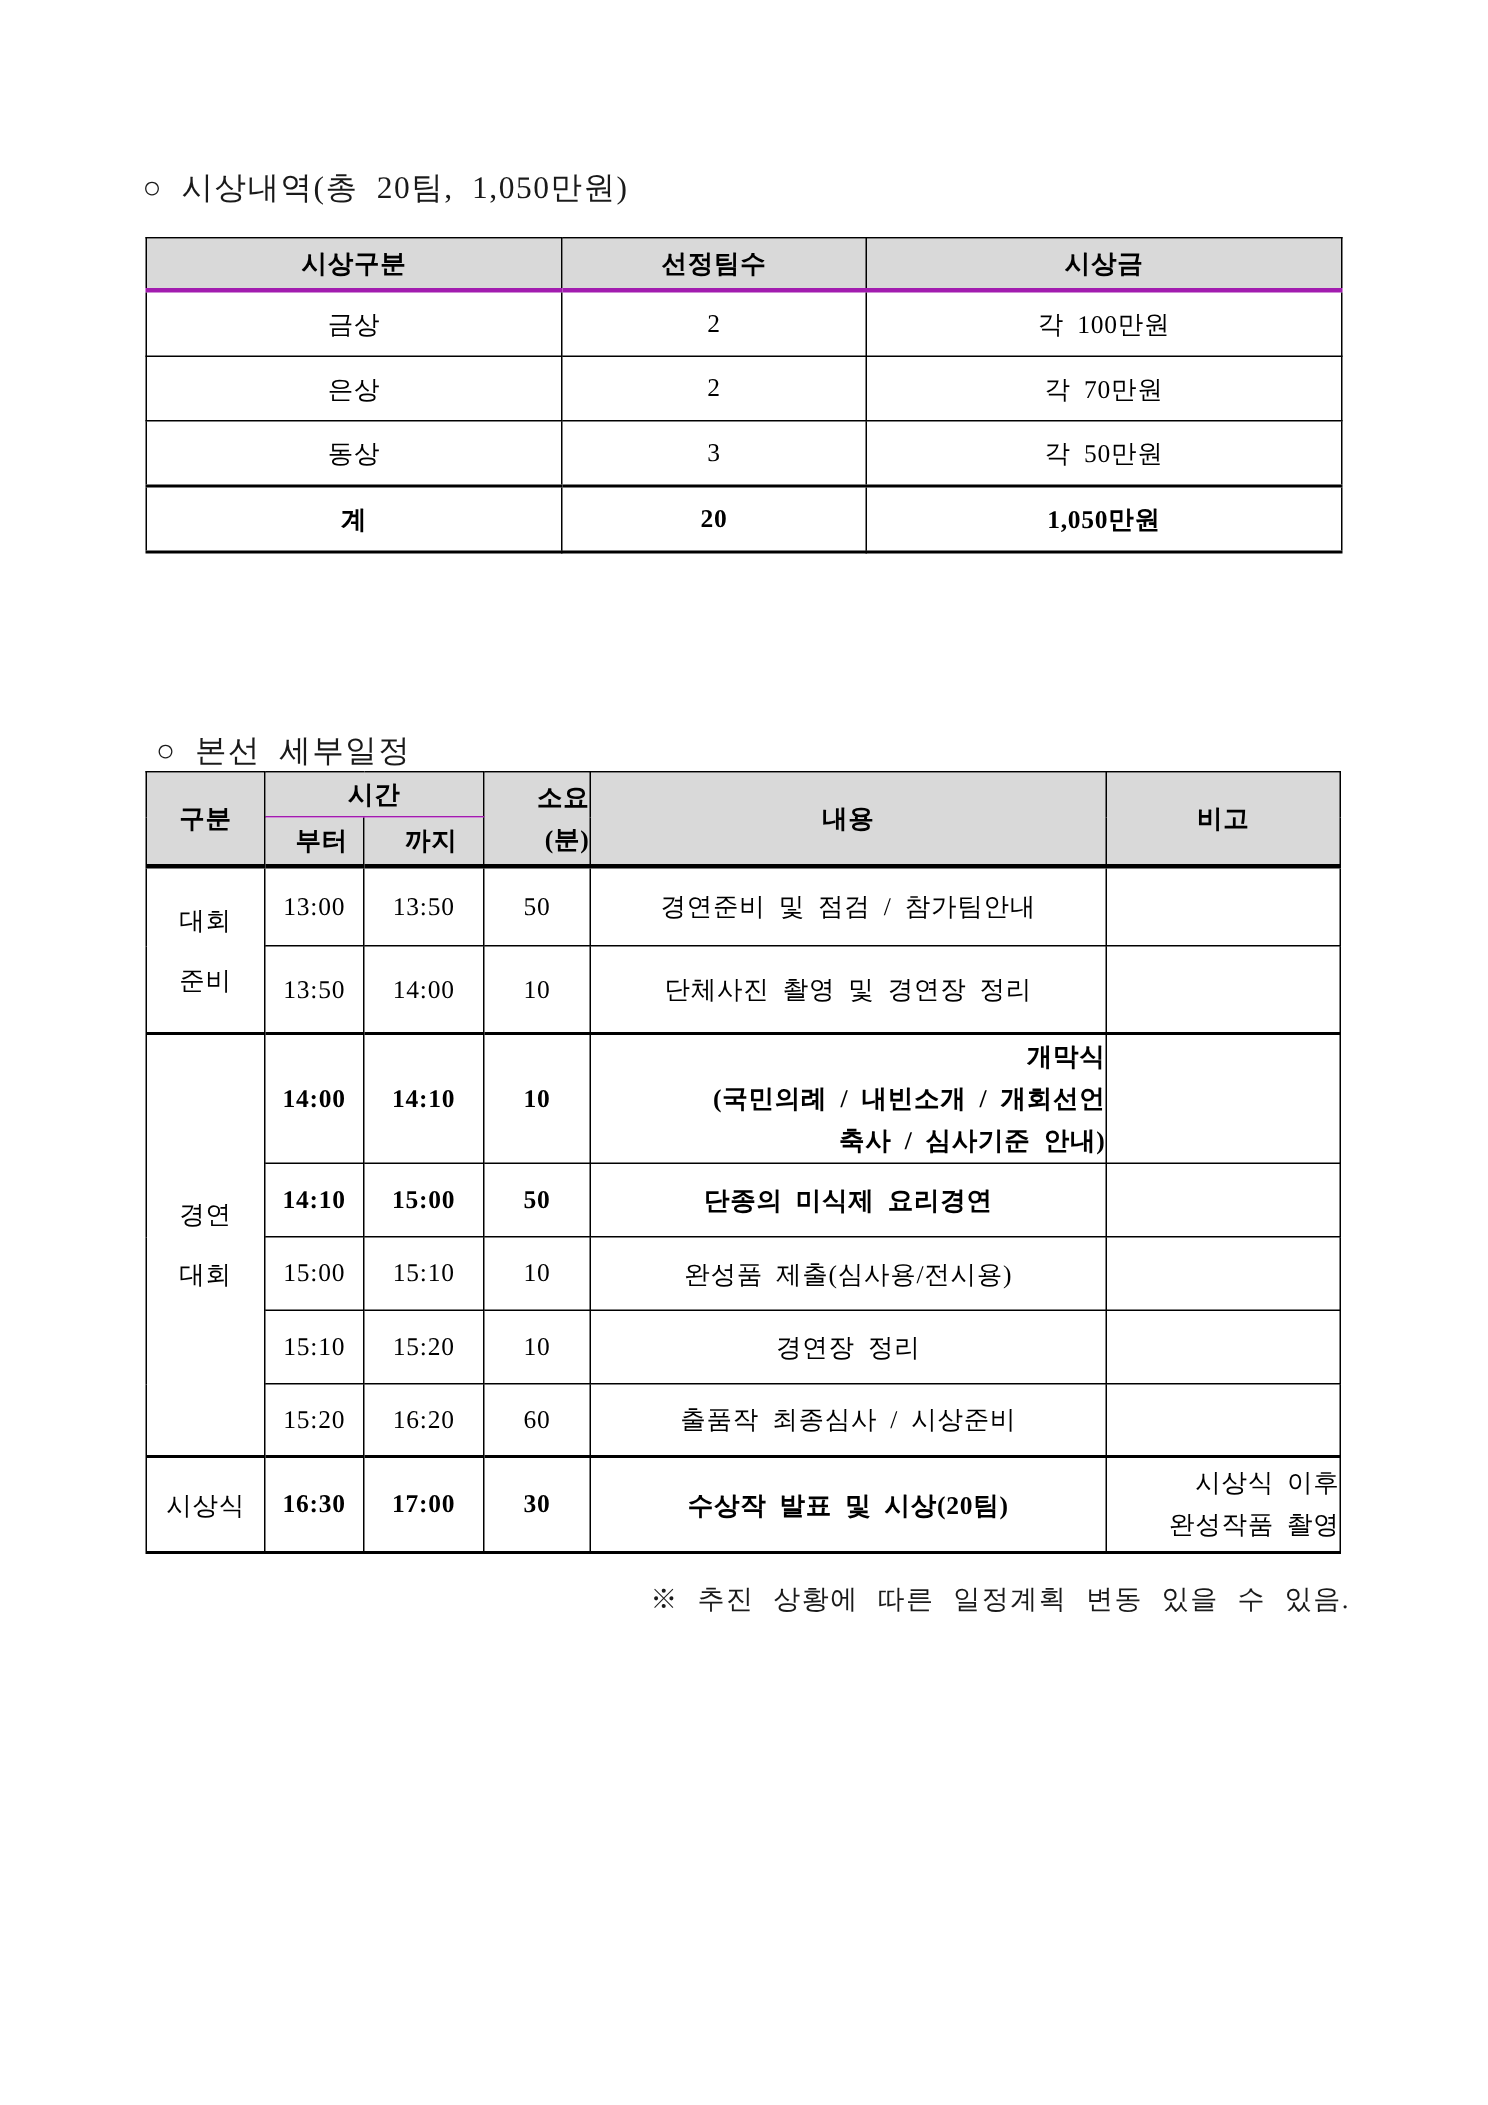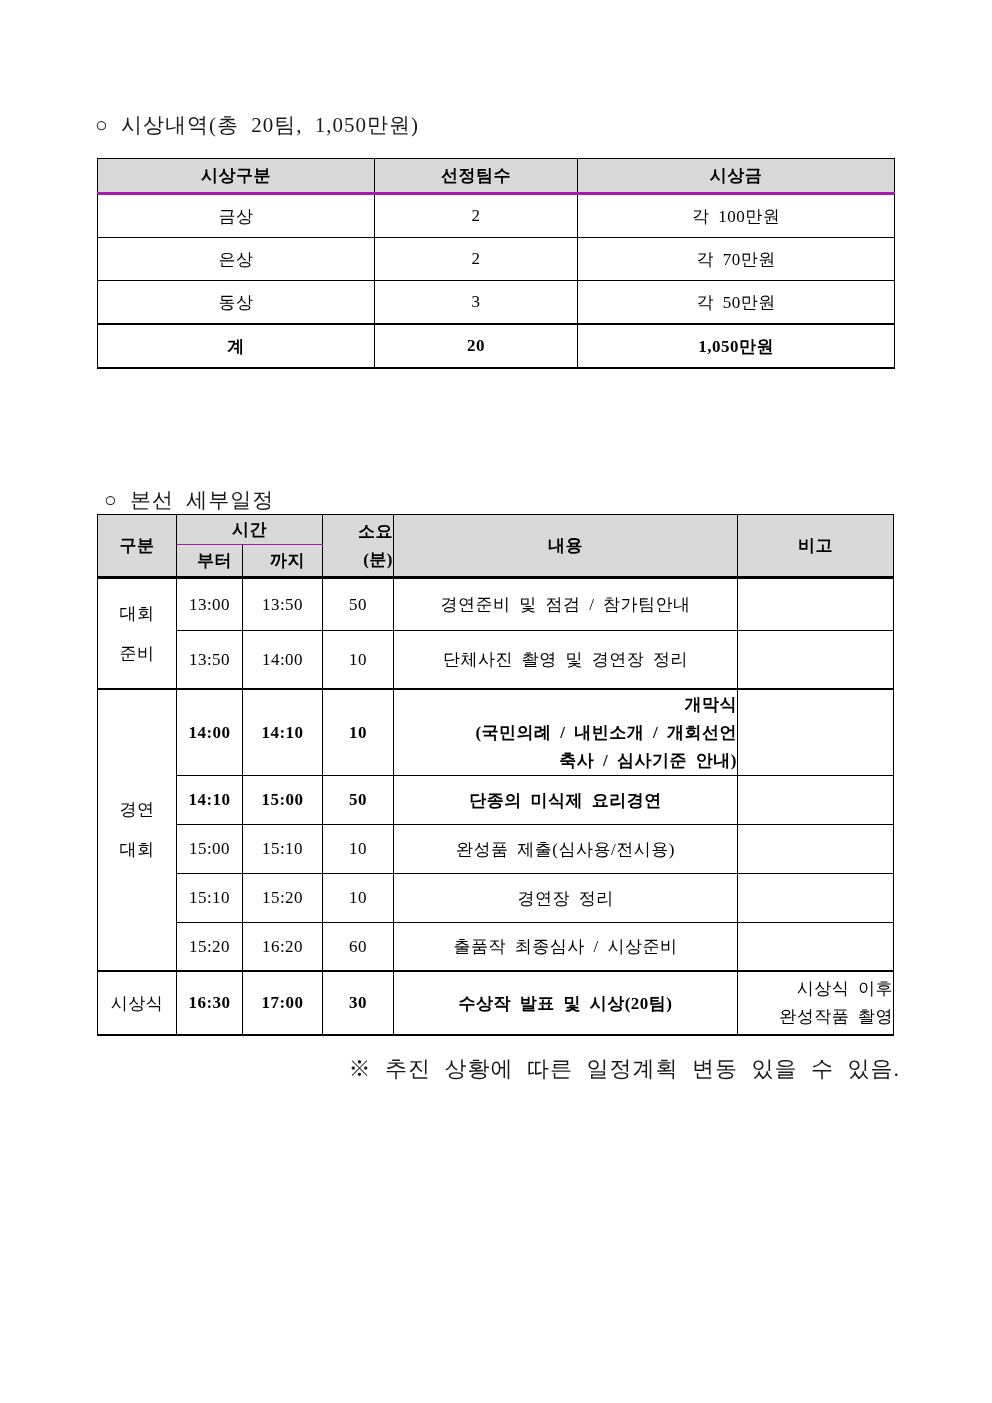--- a/index.html
+++ b/index.html
@@ -37,21 +37,21 @@
   #schedule thead td.hb{border-bottom:3px solid #000;}
   #schedule tbody tr.thick td{border-top:2.5px solid #000;}
   .lh-group div{line-height:40px;}
   .lh-multi div{line-height:28px;text-align:right;}
   td.b{font-weight:bold;}
   .r1 td{height:51px;} .r2 td{height:57px;} .r3 td{height:85px;}
   .r4 td{height:48px;} .r5 td{height:48px;} .r6 td{height:48px;}
   .r7 td{height:47px;} .r8 td{height:62px;}
 
   #footnote{
-    position:absolute;top:1054px;right:92px;font-size:22px;
+    position:absolute;top:1054px;right:92px;font-size:18px;
     letter-spacing:1px;word-spacing:7px;white-space:nowrap;color:#1a1a1a;
   }
 </style>
 </head>
 <body>
 
 <div class="page-title" id="title1">○ 시상내역(총 20팀, 1,050만원)</div>
 
 <table id="awards">
   <colgroup>

